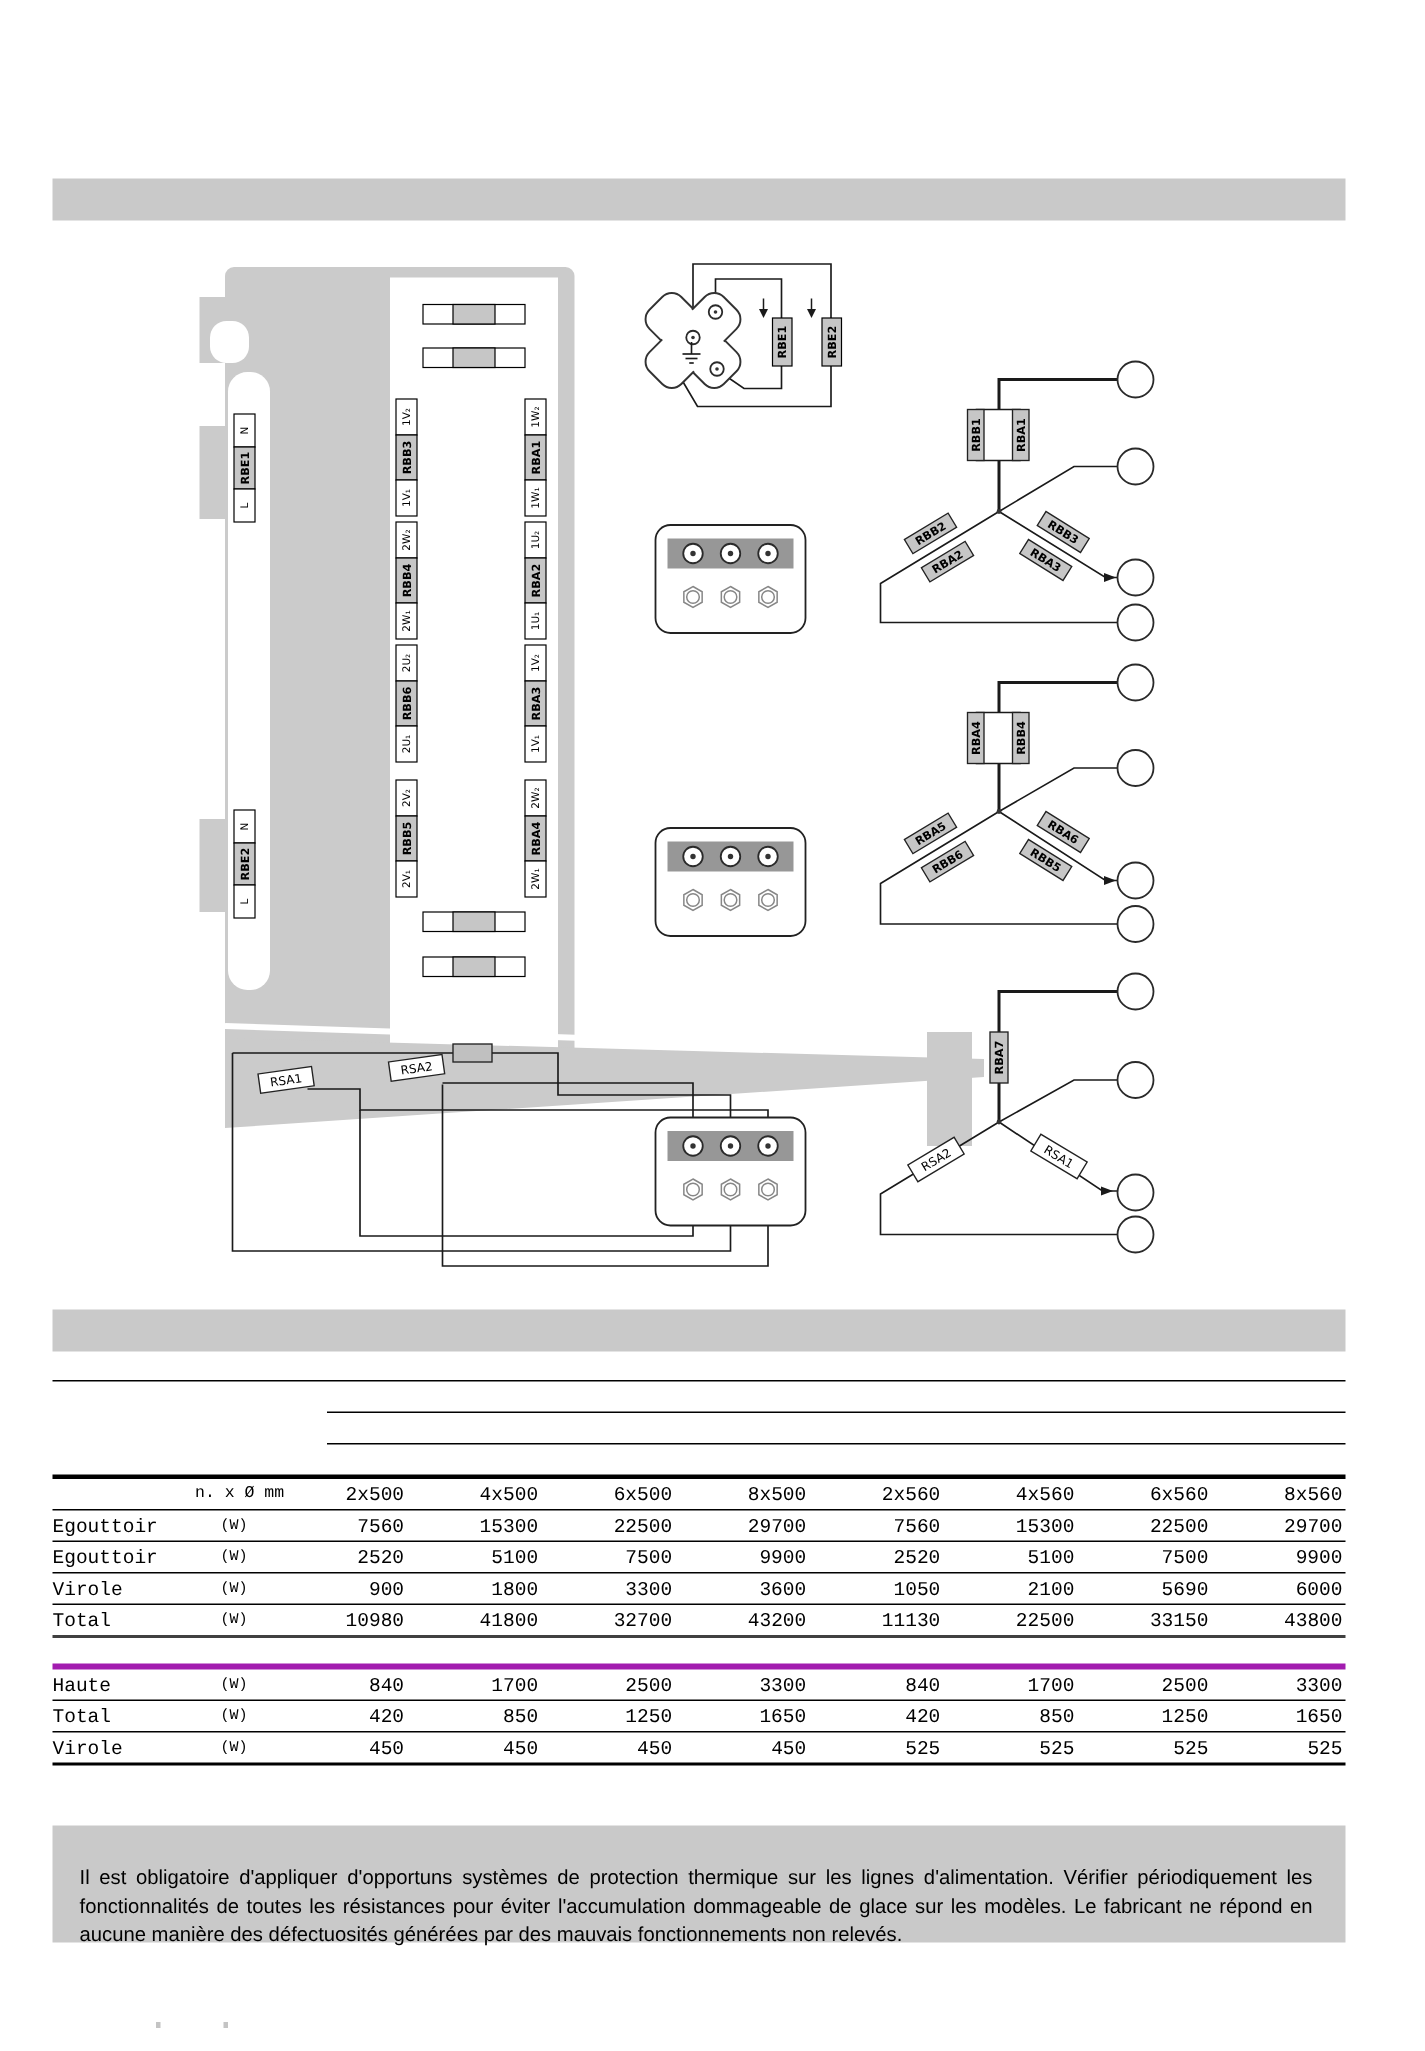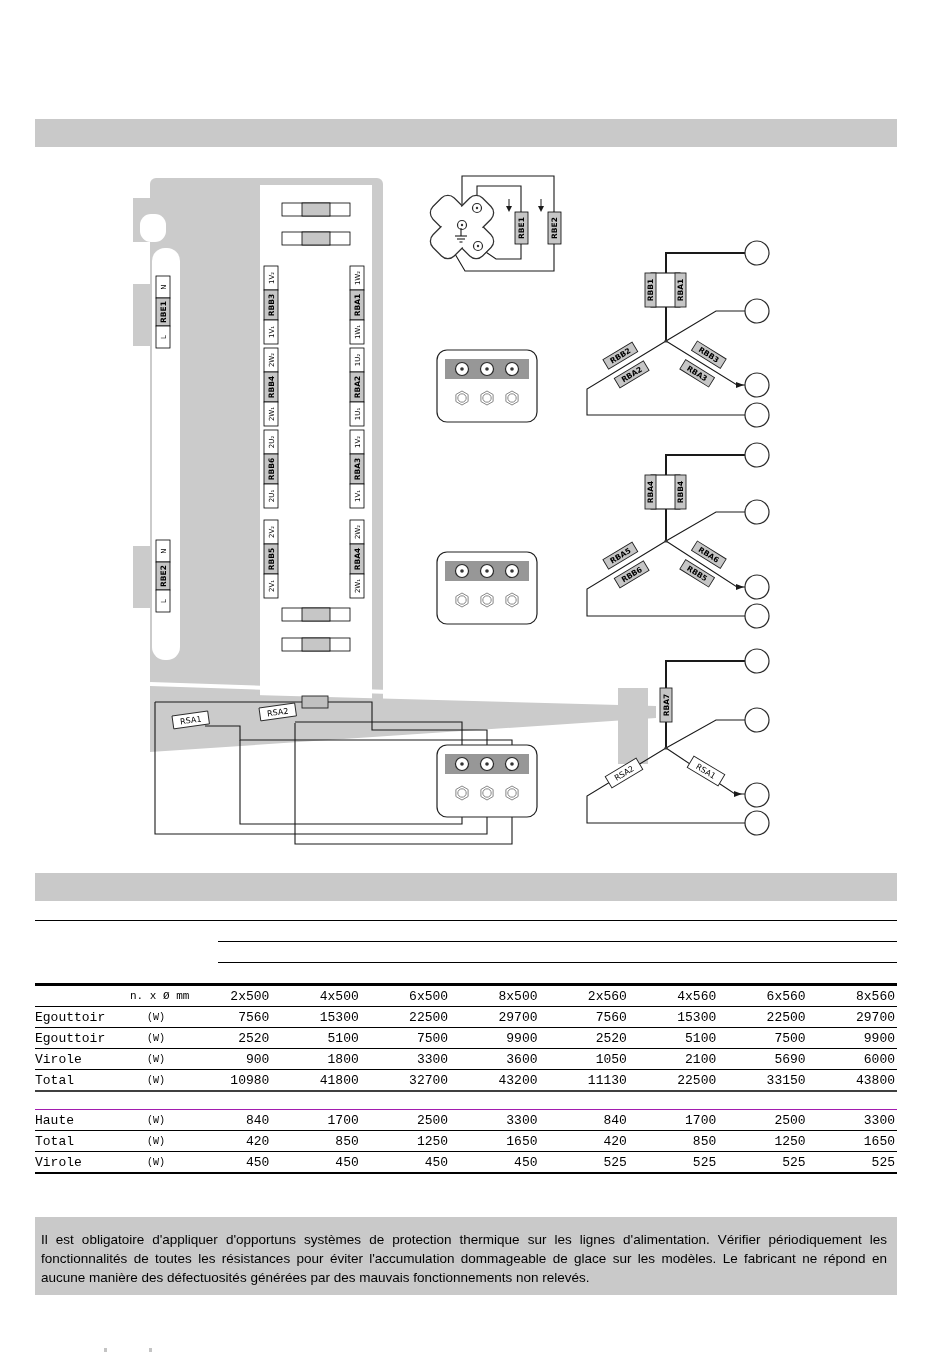--- a/index.html
+++ b/index.html
@@ -20,27 +20,27 @@
   .cellg{fill:#c6c6c6;stroke:#000;stroke-width:.8;}
   .tblock{fill:#fff;stroke:#222;stroke-width:1.2;}
   .nut{stroke:#878787;stroke-width:1;fill:#fff;}
   
   .tbl{position:absolute;left:35px;top:984px;width:862px;font-size:13px;font-family:Liberation Mono, monospace;}
   .trow{display:flex;height:20px;align-items:center;border-bottom:1px solid #000;}
   .trow.head{border-top:2px solid #000;}
   .trow.total{border-bottom:2px solid #404040;}
   .trow.last{border-bottom:2px solid #000;}
   .tgap{height:17px;}
-  .g2top{border-top:1px solid #a21caf;justify-content:center;}
+  .g2top{border-top:4px solid #a21caf;justify-content:center;}
   .lbl{width:95px;white-space:nowrap;}
   .unit{width:52px;text-align:center;font-size:10px;white-space:nowrap;}
   .unit.sizes{font-size:11px;}
   .num{flex:1;text-align:right;padding-right:2px;white-space:nowrap;}
   .note{position:absolute;left:35px;top:1217px;width:862px;height:78px;background:#c9c9c9;}
-  .note p{margin:0;padding:13px 10px 0 6px;font-size:13.5px;line-height:19px;text-align:justify;}
+  .note p{margin:12px;padding:13px 10px 0 6px;font-size:13.5px;line-height:19px;text-align:justify;}
   .dot{position:absolute;width:3px;height:4px;background:#c4c4c4;}
 </style>
 </head>
 <body>
 
 <div id="page">
 
   <div class="band" style="top:119px;"></div>
 
   <svg width="950" height="870" viewBox="0 0 950 870" style="position:absolute;left:0;top:0;">

